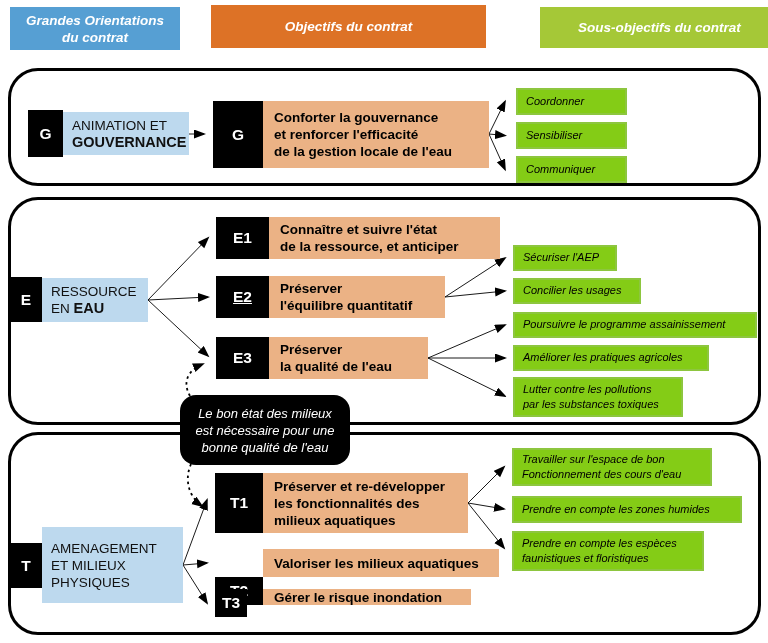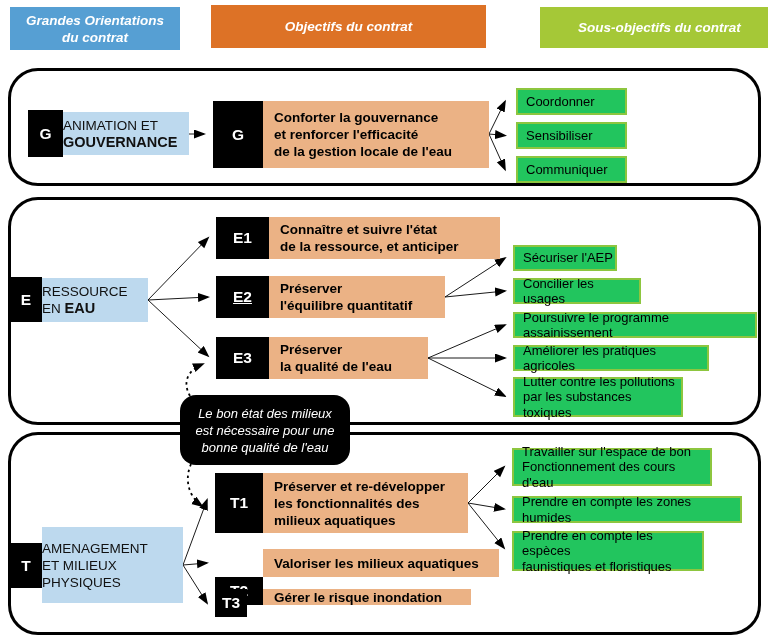--- a/index.html
+++ b/index.html
@@ -19,34 +19,34 @@
            border-radius:30px;background:#fff;box-sizing:border-box;z-index:1;}
 
   
   .badge{position:absolute;background:var(--ink);color:#fff;font-weight:bold;
          font-size:15.5px;display:flex;align-items:center;justify-content:center;
          z-index:4;}
 
   
   .bluebox{position:absolute;background:var(--blue-light);color:#111;
            font-size:13.5px;line-height:17px;display:flex;flex-direction:column;
-           justify-content:center;box-sizing:border-box;z-index:4;}
+           justify-content:center;padding-left:9px;box-sizing:border-box;z-index:4;}
   .bluebox b{font-size:14.5px;}
 
   
   .orangebox{position:absolute;background:var(--orange-light);color:#000;
              font-weight:bold;font-size:13.5px;line-height:17px;display:flex;
              align-items:center;padding-left:11px;box-sizing:border-box;
              white-space:pre-line;z-index:4;}
 
   
-  .greenbox{position:absolute;background:#22c55e;border:2.5px solid var(--green-border);
-            color:#000;font-size:13px;line-height:15.5px;display:flex;
+  .greenbox{position:absolute;background:#84cc16;border:2.5px solid var(--green-border);
+            color:#000;font-size:11px;line-height:15.5px;display:flex;
             align-items:center;padding-left:8px;box-sizing:border-box;
-            white-space:pre-line;z-index:4;}
+            white-space:pre-line;z-index:4;font-style:italic;}
 
   
   .note{position:absolute;background:var(--ink);color:#fff;font-style:italic;
         font-size:13px;line-height:17px;border-radius:16px;display:flex;
         align-items:center;justify-content:center;text-align:center;
         white-space:pre-line;z-index:6;}
 
   svg.arrows{position:absolute;left:0;top:0;z-index:3;}
   svg.arrows line,svg.arrows path.conn{stroke:var(--ink);fill:none;}
   svg.arrows line{stroke-width:0.9;}

